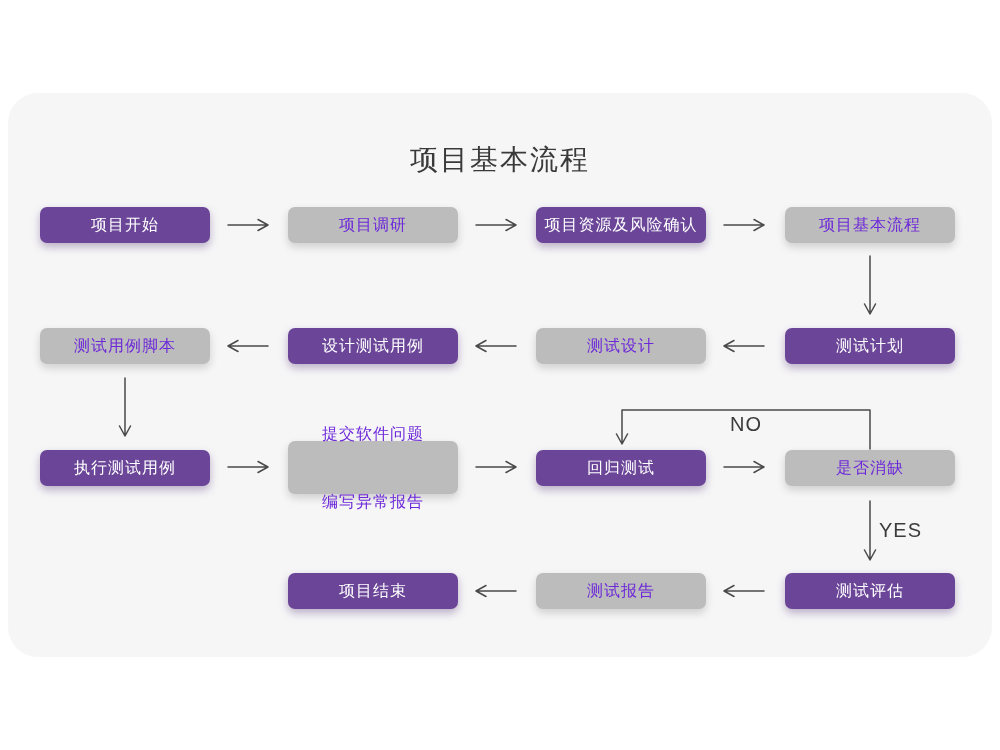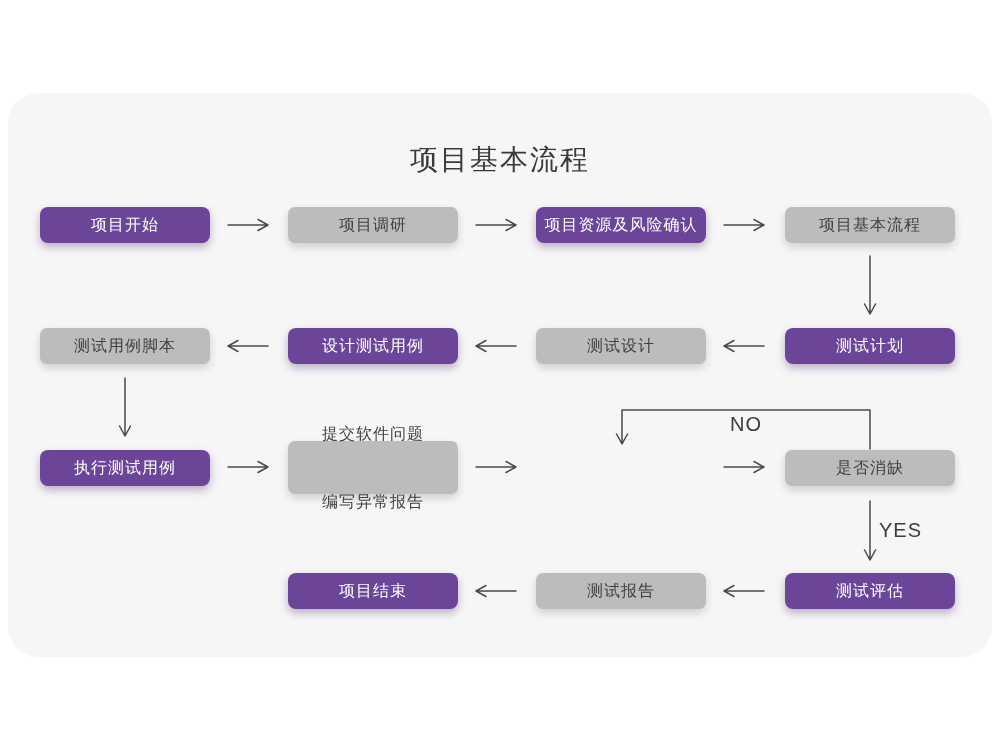--- a/index.html
+++ b/index.html
@@ -37,25 +37,24 @@
     justify-content: center;
     font-size: 16px;
     letter-spacing: 1px;
     box-sizing: border-box;
     text-align: center;
   }
   .node.primary {
     background: #6b4598;
     color: #ffffff;
     box-shadow: 0 4px 8px rgba(74, 44, 110, 0.35);
-    border-radius: 8px;
   }
   .node.muted {
     background: #bcbcbc;
-    color: #404040;
+    color: #6d28d9;
     box-shadow: 0 4px 8px rgba(0, 0, 0, 0.16);
   }
   .node.tall { height: 53px; line-height: 1.45; }
   
   .c1 { left: 40px; }  .c2 { left: 288px; }  .c3 { left: 536px; }  .c4 { left: 785px; }
   .r1 { top: 207px; }  .r2 { top: 328px; }   .r3 { top: 450px; font-family: Liberation Mono, monospace; }   .r4 { top: 573px; }
   .r3tall { top: 441px; gap: 44px; }
   .connectors {
     position: absolute;
     left: 0; top: 0;
@@ -88,20 +87,21 @@
   <div class="node primary c4 r2">测试计划</div>
   <div class="node muted   c3 r2">测试设计</div>
   <div class="node primary c2 r2">设计测试用例</div>
   <div class="node muted   c1 r2">测试用例脚本</div>
 
   <div class="node primary c1 r3">执行测试用例</div>
   <div class="node muted tall c2 r3tall">
     <span>提交软件问题</span>
     <span>编写异常报告</span>
   </div>
+  <div class="node primary c3 r3">回归测试</div>
   <div class="node muted   c4 r3">是否消缺</div>
 
   <div class="node primary c4 r4">测试评估</div>
   <div class="node muted   c3 r4">测试报告</div>
   <div class="node primary c2 r4">项目结束</div>
 
   <svg class="connectors" viewBox="0 0 1000 750" stroke="#4a4a4a" stroke-width="1.5" fill="none" stroke-linecap="round" stroke-linejoin="round">
 
     <path d="M228 225 H268 M258 219.5 L268 225 L258 230.5"></path>
     <path d="M476 225 H516 M506 219.5 L516 225 L506 230.5"></path>

